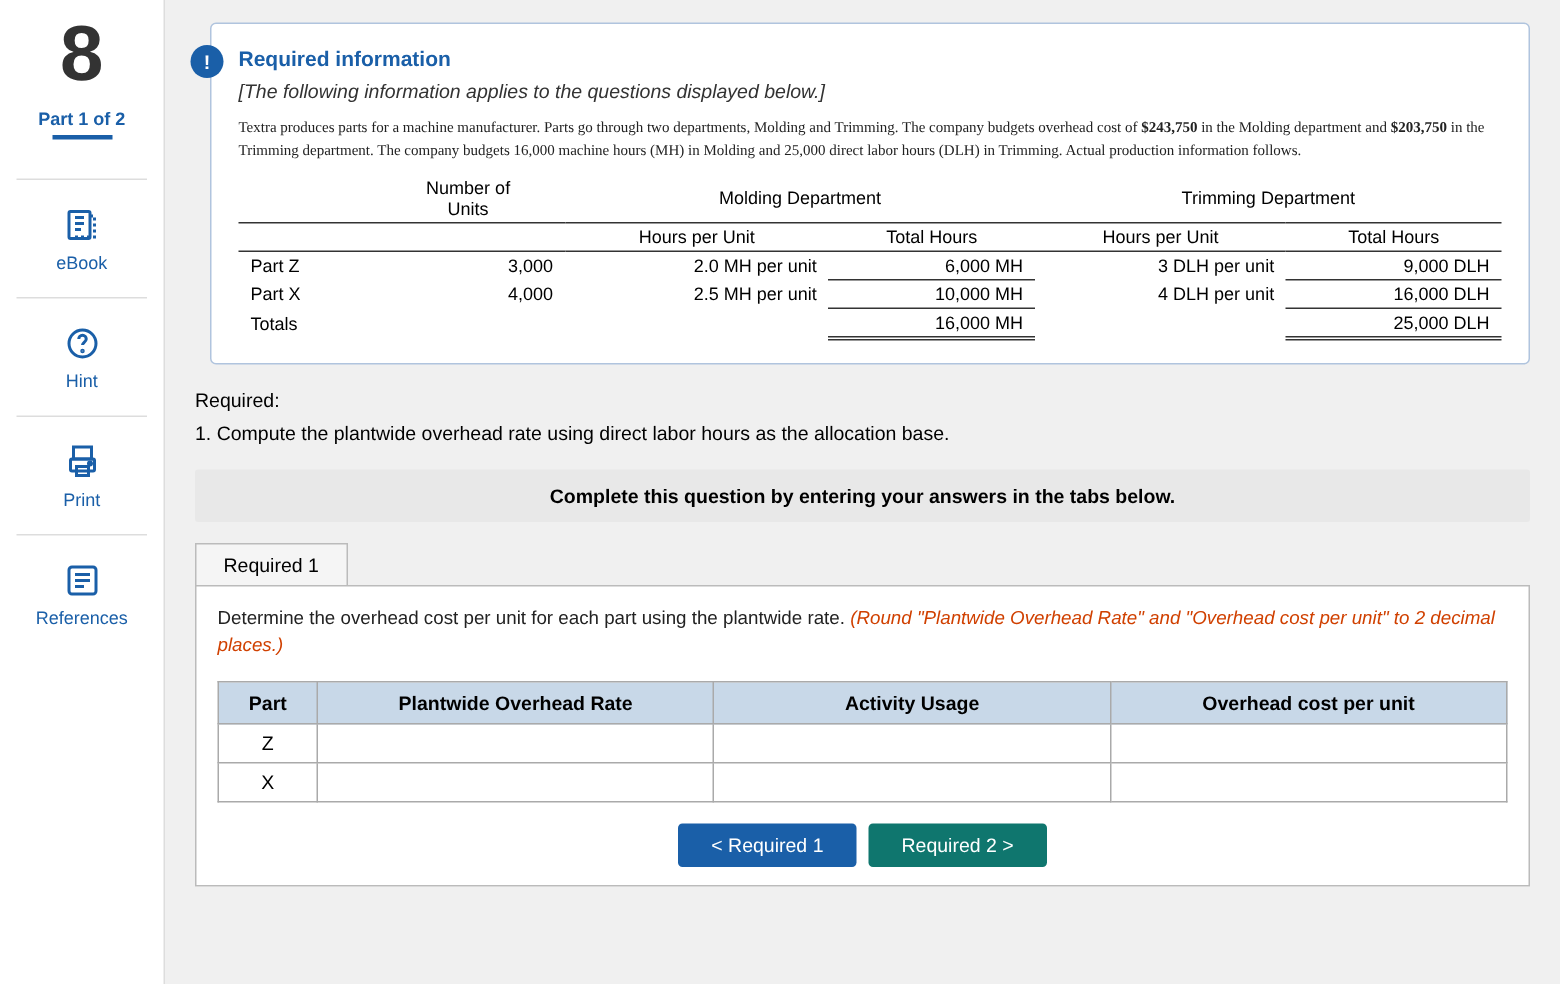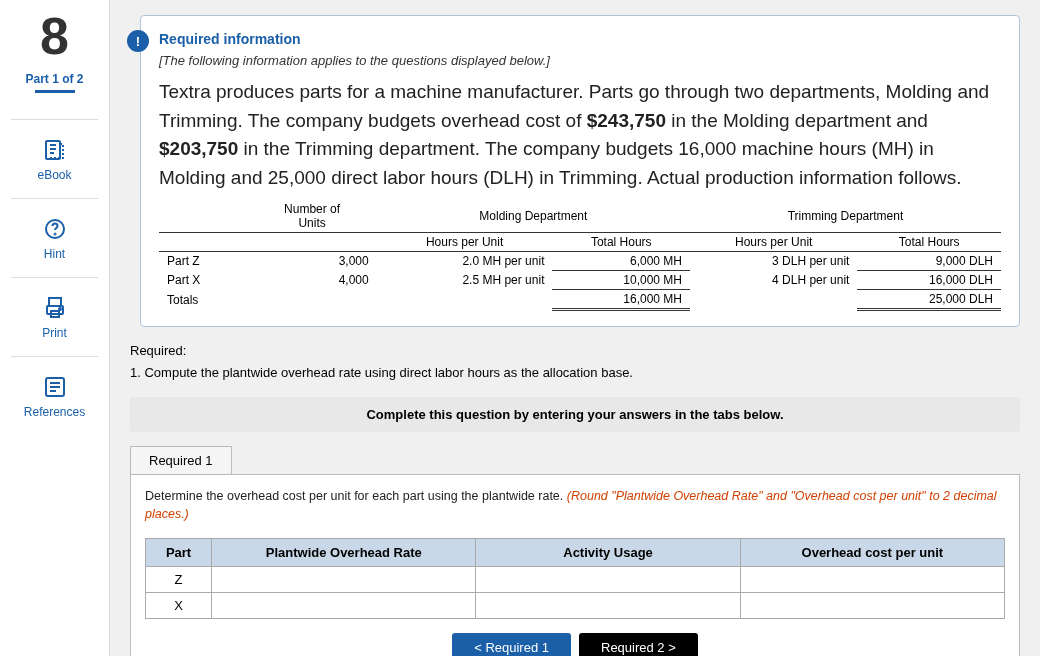--- a/index.html
+++ b/index.html
@@ -108,22 +108,23 @@
       margin-bottom: 6px;
     }
     .info-subtitle {
       font-style: italic;
       color: #333;
       margin-bottom: 10px;
       font-size: 13px;
     }
     .info-text {
       color: #222;
-      font-size: 19px;
+      font-size: 10px;
       line-height: 1.5;
+      font-family: Liberation Serif, serif;
     }
     .info-text strong {
       font-weight: bold;
     }
 
     
     .prod-table {
       width: 100%;
       border-collapse: collapse;
       font-size: 12px;
@@ -258,21 +259,21 @@
       border: none;
       border-radius: 3px;
       font-size: 13px;
       cursor: pointer;
     }
     .nav-btn-primary {
       background: #1a5fa8;
       color: #fff;
     }
     .nav-btn-secondary {
-      background: #000000;
+      background: #0f766e;
       color: #fff;
     }
 
     
     .icon-book svg, .icon-hint svg, .icon-print svg, .icon-ref svg {
       width: 24px;
       height: 24px;
     }
   </style>
 </head>

